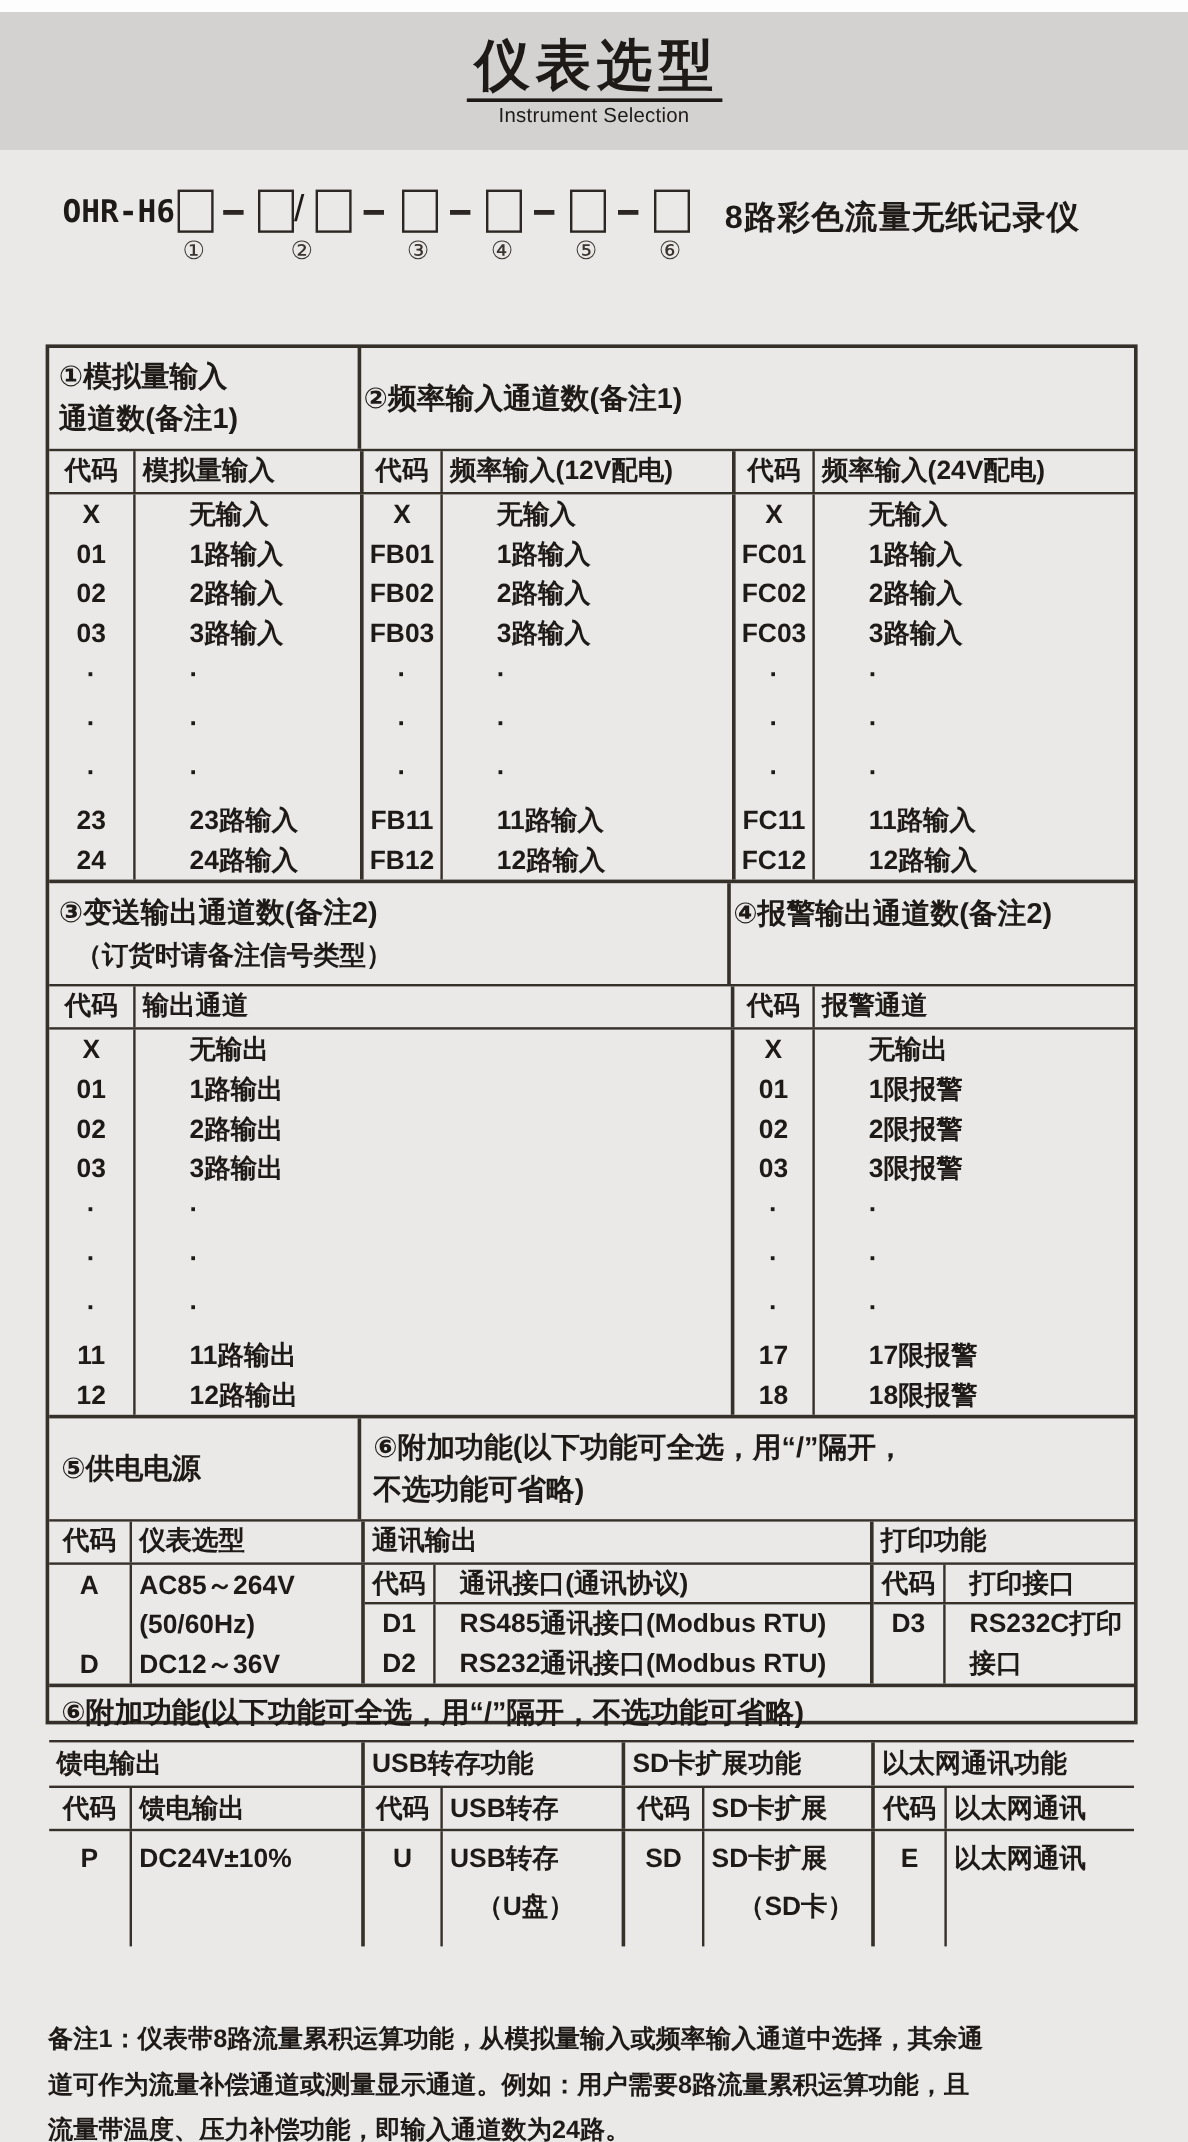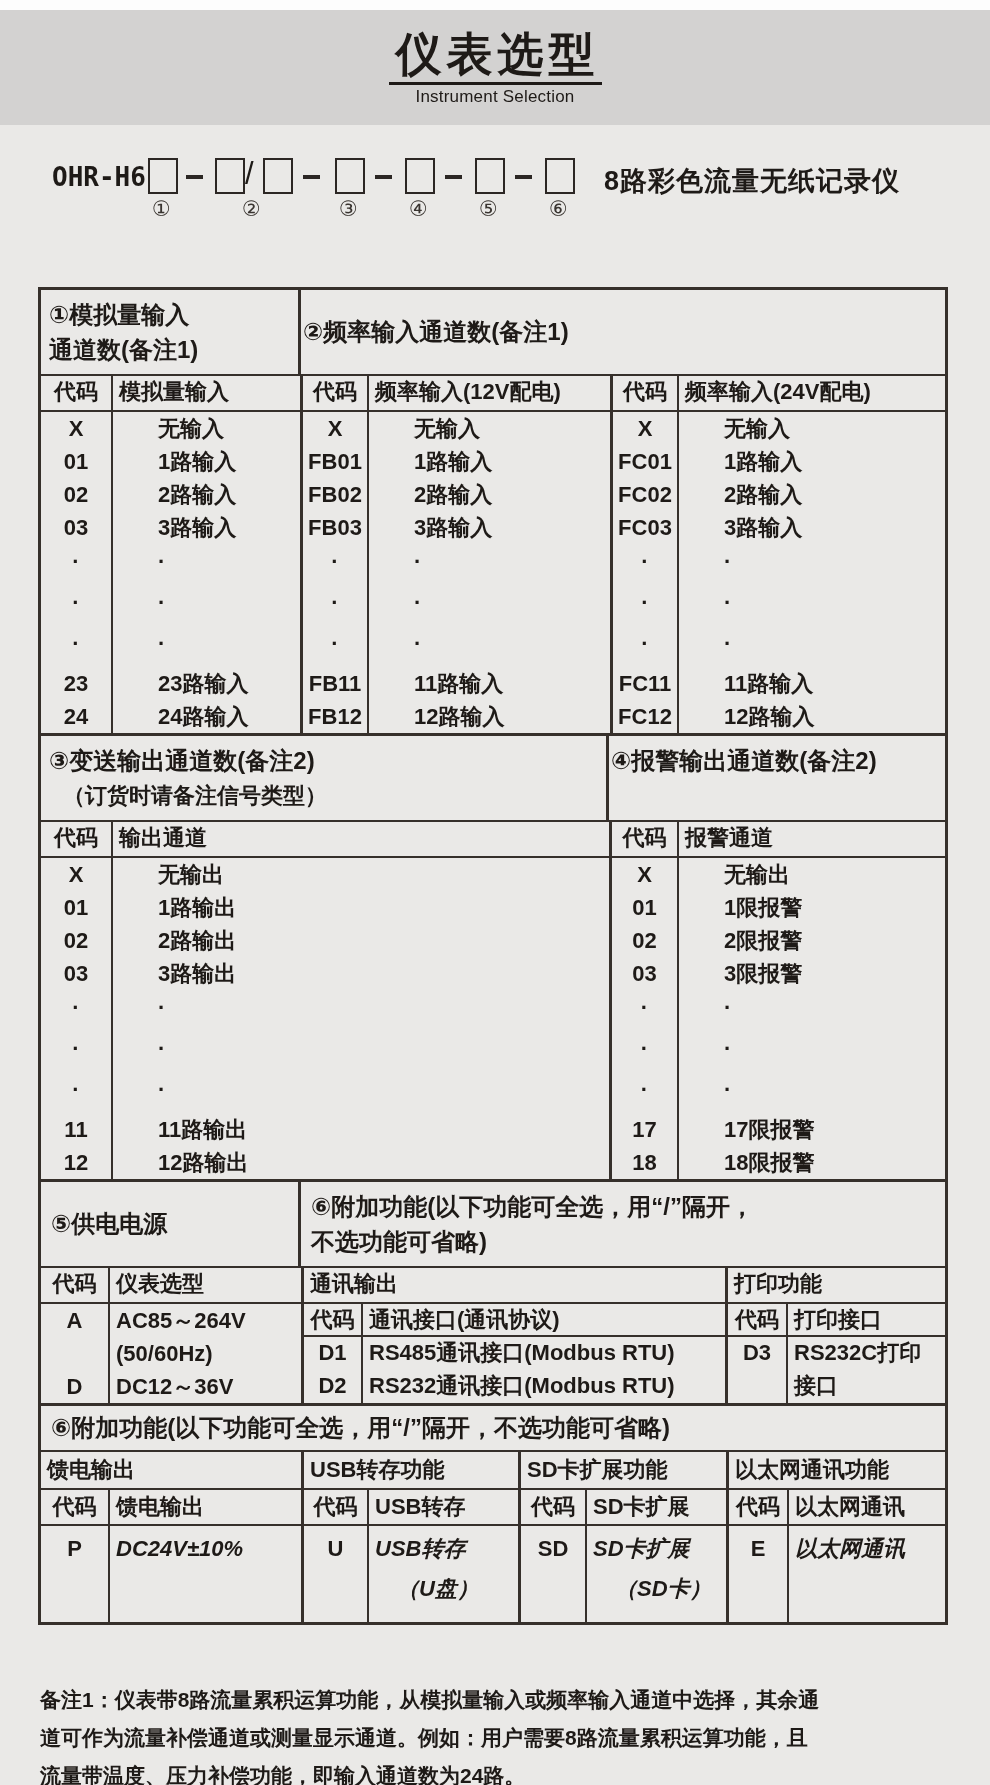--- a/index.html
+++ b/index.html
@@ -21,21 +21,21 @@
   
   .model { position:absolute; left:0; top:0; width:100%; }
   .m-prefix { position:absolute; left:52px; top:162px; font-family:"DejaVu Sans Mono","Liberation Mono",monospace; font-weight:700; font-size:26px; letter-spacing:0px; }
   .m-box { position:absolute; top:158px; width:30px; height:36px; border:2px solid #2c2724; background:transparent; }
   .m-dash { position:absolute; top:175px; width:17px; height:4px; background:#2c2724; }
   .m-slash { position:absolute; top:156px; font-size:31px; font-weight:400; }
   .m-suffix { position:absolute; left:604px; top:163px; font-size:27px; font-weight:700; letter-spacing:1px; }
   .m-marker { position:absolute; top:197px; font-size:21px; color:#3a3531; }
 
   
-  .tbl { position:absolute; left:38px; top:287px; width:910px; height:1338px; border:3px solid #36302b; }
+  .tbl { position:absolute; left:38px; top:287px; width:910px; height:1150px; border:3px solid #36302b; }
   .sec { border-bottom:3px solid #36302b; }
   .sec:last-child { border-bottom:none;border-radius:22px; }
   .row { display:flex; }
   .bb2 { border-bottom:2px solid #36302b; }
   .br2 { border-right:2px solid #36302b; }
   .br3 { border-right:3px solid #36302b; }
 
   
   .hdr { display:flex; height:86px; border-bottom:2px solid #36302b; }
   .hdr .hl { width:260px; font-size:24px; font-weight:700; padding:7px 0 0 8px; line-height:35px; white-space:pre-line; }
@@ -64,32 +64,32 @@
   .w69{width:69px}.w194{width:194px}.w424{width:424px}.wrest{flex:1}
   .s56 .body56 { display:flex; height:99px; }
   .s56 .pcol { display:flex; flex-direction:column; }
   .s56 .pcol .r { height:33px; line-height:33px; font-size:22px; font-weight:700; }
   .s56 .pcol.code .r { text-align:center; }
   .s56 .pcol.desc .r { padding-left:6px; }
   .grp { display:flex; flex-direction:column; }
   .grp .ghead { display:flex; height:33px; border-bottom:2px solid #36302b; }
   .grp .grow { display:flex; height:33px; }
   .grp .gc { text-align:center; font-size:22px; font-weight:700; line-height:31px; }
-  .grp .gv { flex:1; padding-left:6px; font-size:22px; font-weight:700; line-height:31px; white-space:nowrap; }
+  .grp .gv { flex:1; padding-left:20px; font-size:22px; font-weight:700; line-height:31px; white-space:nowrap; }
   .gc59{width:59px}.gc60{width:60px}
 
   
   .s6 .bighead { height:46px; line-height:43px; font-size:24px; font-weight:700; padding-left:10px; border-bottom:2px solid #36302b; }
   .s6 .grouphead { height:38px; }
   .s6 .grouphead > div { font-size:22px; font-weight:700; line-height:35px; padding-left:6px; }
   .s6 .ch6 { height:36px; }
   .s6 .ch6 > div { font-size:22px; font-weight:700; line-height:33px; }
   .s6 .data6 { height:96px; display:flex; }
   .s6 .data6 .dc { text-align:center; font-size:22px; font-weight:700; line-height:46px; }
-  .s6 .data6 .dv { font-size:22px; font-weight:700; line-height:40px; padding:3px 0 0 6px; white-space:pre-line;font-style:italic; }
+  .s6 .data6 .dv { font-size:22px; font-weight:700; line-height:40px; padding:3px 0 0 6px; white-space:pre-line; }
   .w263{width:263px}.w217{width:217px}.w208{width:208px}.w216{flex:1}
   .w65{width:65px}.w152{width:152px}.w142{width:142px}.w60{width:60px}.w156{flex:1}
 
   .notes { position:absolute; left:40px; top:1643px; width:935px; font-size:21px; font-weight:700; line-height:38px; white-space:pre-line; }
 </style>
 </head>
 <body>
 
 <div class="sheet">
   <div class="topstrip"></div>

